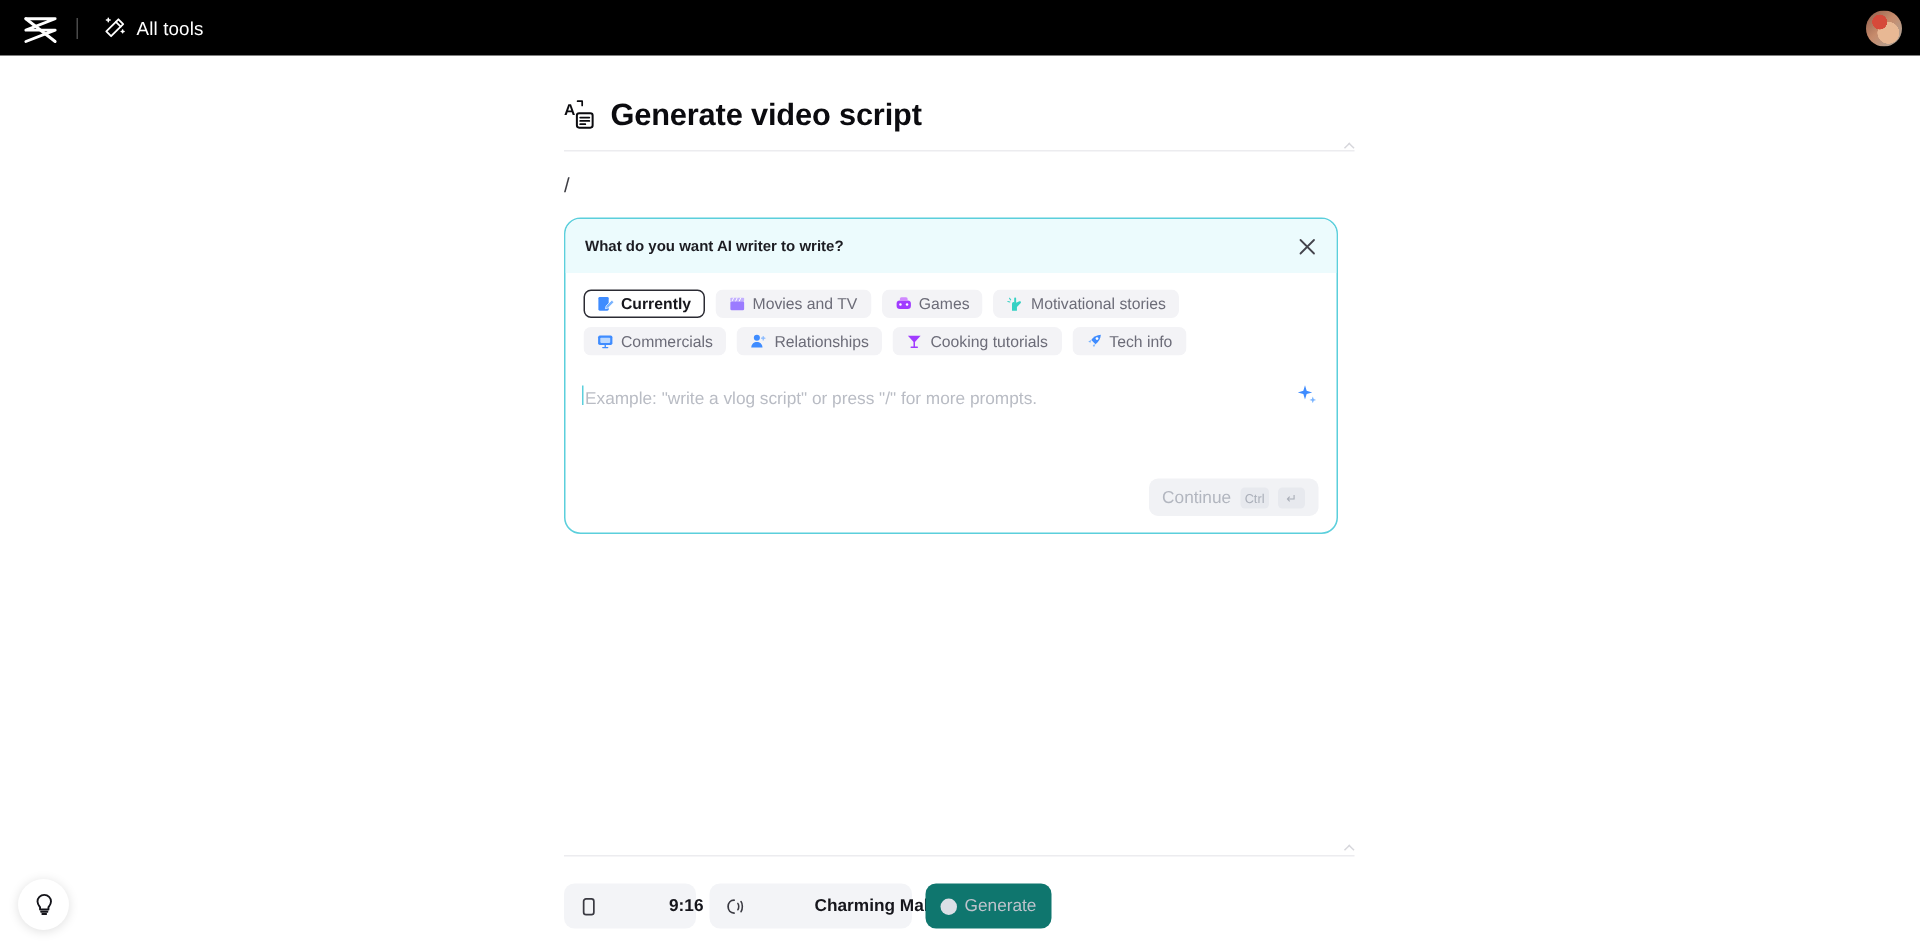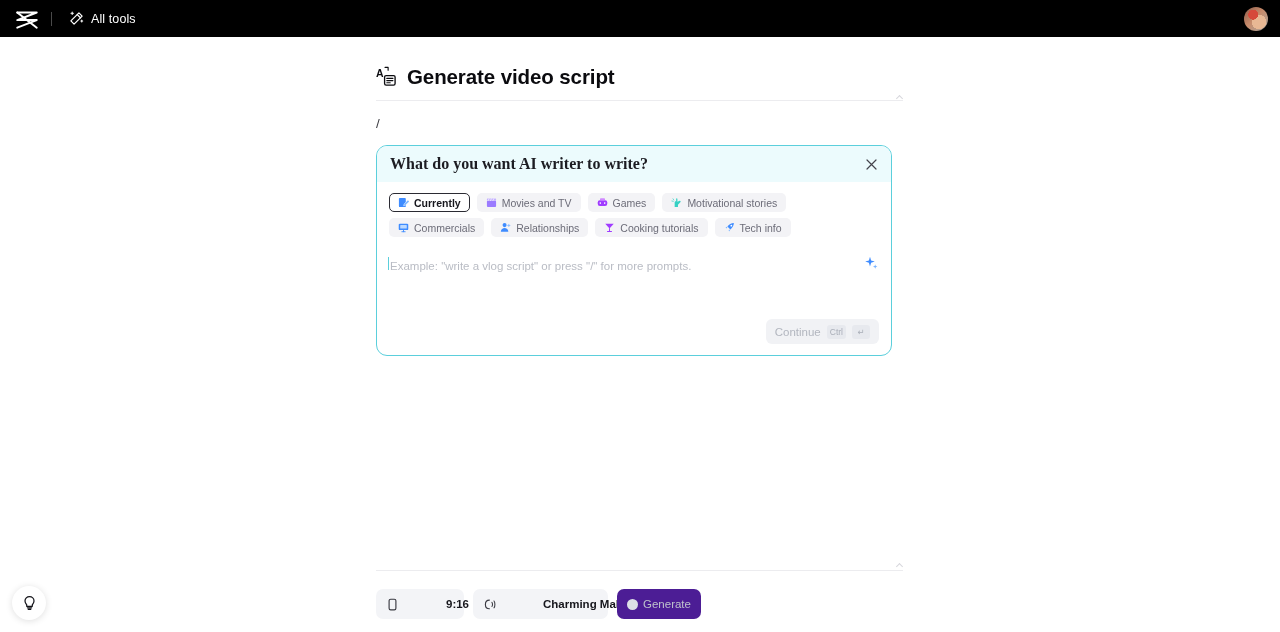--- a/index.html
+++ b/index.html
@@ -79,21 +79,21 @@
     background: #ffffff;
     overflow: hidden;
   }
   .panel-head {
     background: #ecfbfd;
     height: 36px;
     display: flex; align-items: center; justify-content: space-between;
     padding: 0 11px 0 13px;
   }
   .panel-head-title {
-    font-size: 16px; font-weight: 700; color: #1c1c22; font-family: Liberation Serif, serif;
+    font-size: 10px; font-weight: 700; color: #1c1c22;
   }
   .close-icon {
     width: 18px; height: 18px; display: flex;
     align-items: center; justify-content: center;
     cursor: pointer;
   }
 
   .chips {
     display: flex; flex-wrap: wrap; gap: 6px 7px;
     padding: 11px 12px 10px 12px;
@@ -178,21 +178,21 @@
   .select-inner { display: flex; align-items: center; gap: 7px; }
   .sel-ico { width: 13px; height: 13px; display: block; }
   .sel-label { font-size: 11.5px; color: #16161c; font-weight: 600; white-space: nowrap; margin-left: 40px; }
   .chev { width: 11px; height: 11px; display: block; }
   .sel-ratio { width: 88px; justify-content: space-between; }
   .sel-voice { width: 135px; justify-content: flex-start; }
 
   .generate-btn {
     display: inline-flex; align-items: center; justify-content: center; gap: 5px;
     width: 84px; height: 30px;
-    background: #4c1d95; border: none; border-radius: 7px;
+    background: #0f766e; border: none; border-radius: 7px;
     font-size: 11.5px; color: #bfc3cc; font-family: inherit;
     cursor: default;
   }
   .coin {
     width: 11px; height: 11px; border-radius: 50%;
     background: #dcdfe6; flex: 0 0 auto;
   }
 
   
   .tips-fab {

